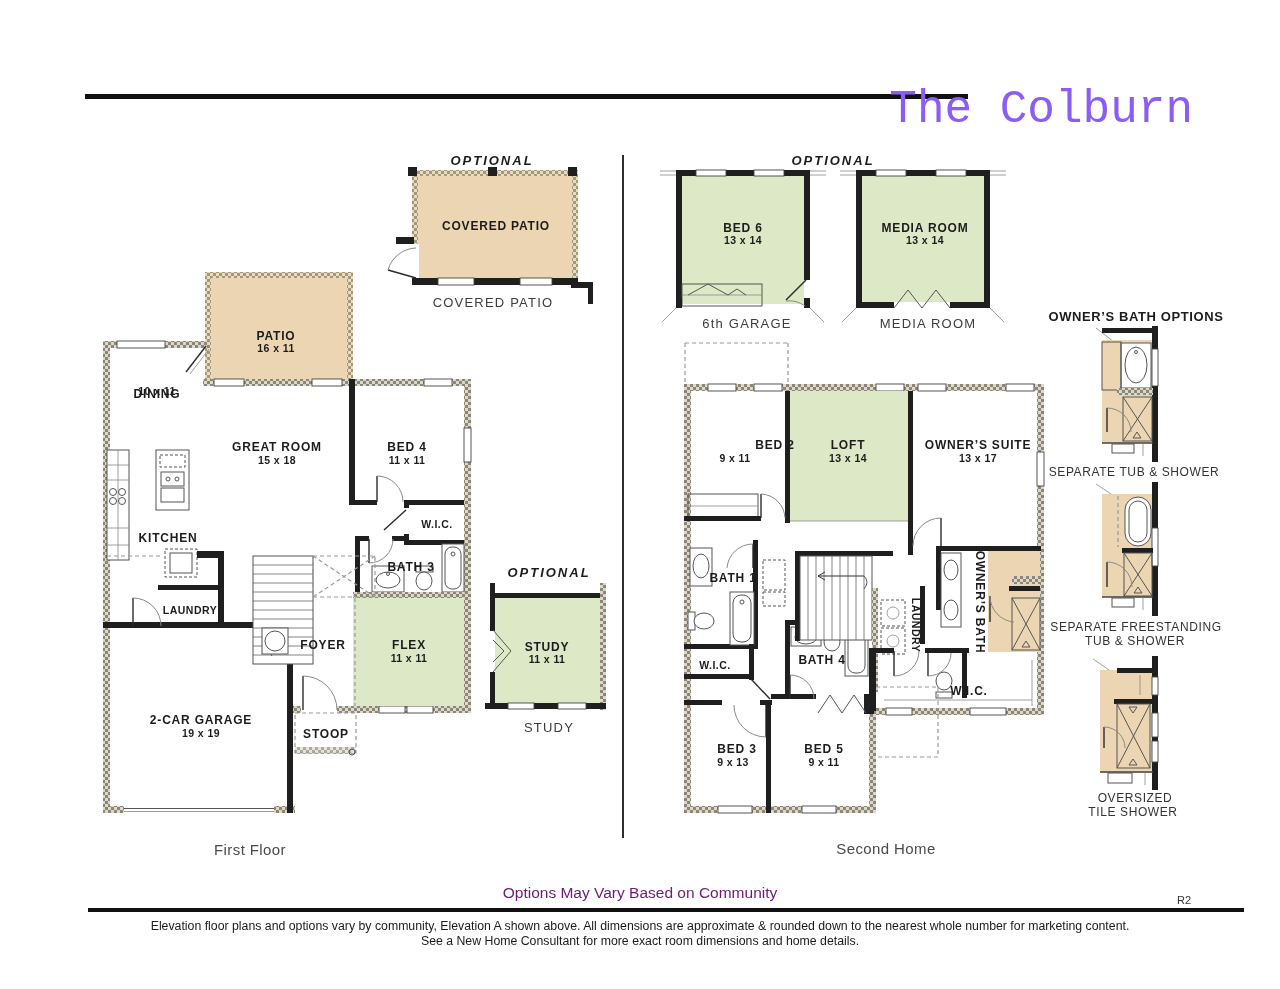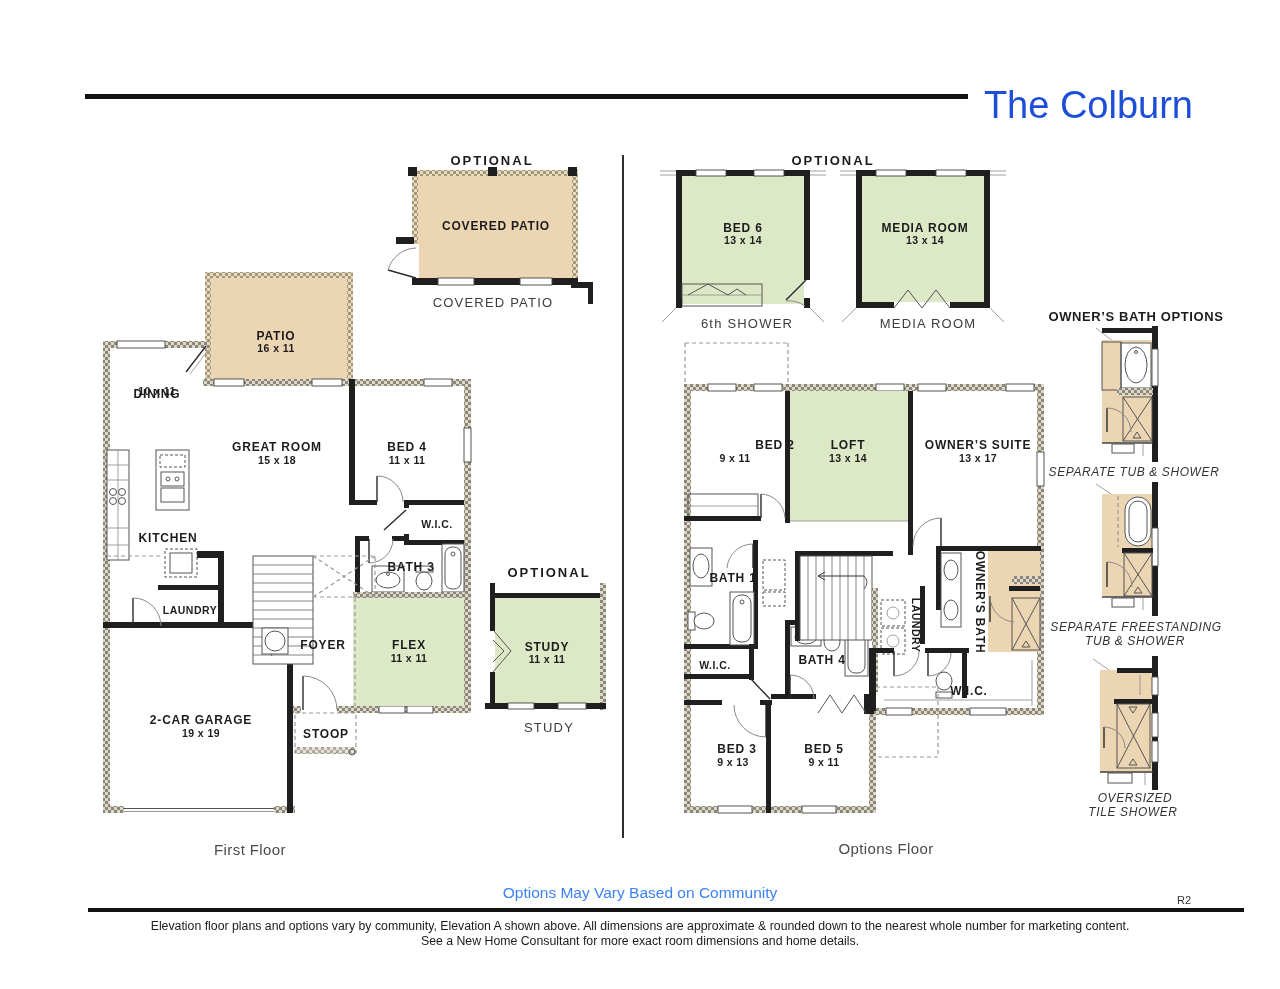--- a/index.html
+++ b/index.html
@@ -1,34 +1,34 @@
 <!DOCTYPE html>
 <html style="--tan: #ecd5b2; --green: #dce8c6; --wall: #1f1f1f;"><head>
 <meta charset="utf-8">
 <style>
   html,body{margin:0;padding:0;background:#fff;}
   .page{position:relative;width:1280px;height:989px;background:#ffffff;
         font-family:"Liberation Sans",sans-serif;overflow:hidden;}
   .topline{position:absolute;left:85px;top:94px;width:883px;height:5px;background:#111;}
   .botline{position:absolute;left:88px;top:908px;width:1156px;height:4px;background:#111;}
   .divider{position:absolute;left:622px;top:155px;width:2px;height:683px;background:#2e2e2e;}
-  .title{position:absolute;top:84px;right:87px;font-family:Liberation Sans, sans-serif;
-         font-size:38px;color:#1d4ed8;white-space:nowrap;}
+  .title{position:absolute;top:84px;right:87px;font-family:Liberation Mono, monospace;
+         font-size:46px;color:#8b5cf6;white-space:nowrap;}
   .lbl{position:absolute;transform:translate(-50%,-50%);white-space:nowrap;
        color:#1c1c1c;text-align:center;line-height:1;}
   .name{font-size:12px;font-weight:700;letter-spacing:.8px;}
   .name.sm{font-size:10.5px;letter-spacing:.5px;}
   .dims{font-size:10.5px;font-weight:700;letter-spacing:.4px;text-align:center;}
   .cap{font-size:13px;font-weight:400;color:#3d3d3d;letter-spacing:1.2px;}
-  .opt{font-size:13px;font-weight:700;letter-spacing:2px;}
+  .opt{font-size:13px;font-weight:700;letter-spacing:2px;font-style:italic;}
   .floorcap{font-size:15px;font-weight:400;color:#4a4a4a;letter-spacing:.4px;}
   .vert{writing-mode:vertical-rl;letter-spacing:.8px;}
   .bo-head{font-size:13px;font-weight:700;letter-spacing:.6px;}
-  .bo-lbl{font-size:12px;font-weight:400;color:#333;letter-spacing:.6px;font-style:italic;}
-  .note{font-size:15.5px;color:#3b82f6;text-align:center;}
+  .bo-lbl{font-size:12px;font-weight:400;color:#333;letter-spacing:.6px;}
+  .note{font-size:15.5px;color:#701a75;text-align:center;}
   .disc{font-size:12.3px;color:#1b1b1b;}
   .rev{font-size:11px;color:#333;}
   
   .w{fill:#1f1f1f;}
   .x{fill:url(#hx);}
   .p{fill:url(#hp);}
   .tan{fill:var(--tan,#ecd5b2);}
   .green{fill:var(--green,#dce8c6);}
   .win{fill:#fff;stroke:#444;stroke-width:.9;}
   .fx{fill:#fff;stroke:#555;stroke-width:1;}
@@ -478,41 +478,41 @@
   <div class="lbl name" style="left:326px;top:734px">STOOP</div>
   <div class="lbl opt" style="left:549px;top:572px">OPTIONAL</div>
   <div class="lbl name" style="left:547px;top:647px">STUDY</div>
   <div class="lbl dims" style="left:547px;top:659px">11 x 11</div>
   <div class="lbl cap" style="left:549px;top:727px">STUDY</div>
   <div class="lbl floorcap" style="left:250px;top:849px">First Floor</div>
 
   <div class="lbl opt" style="left:833px;top:160px">OPTIONAL</div>
   <div class="lbl name" style="left:743px;top:228px">BED 6</div>
   <div class="lbl dims" style="left:743px;top:240px">13 x 14</div>
-  <div class="lbl cap" style="left:747px;top:323px">6th SHOWER</div>
+  <div class="lbl cap" style="left:747px;top:323px">6th GARAGE</div>
   <div class="lbl name" style="left:925px;top:228px">MEDIA ROOM</div>
   <div class="lbl dims" style="left:925px;top:240px">13 x 14</div>
   <div class="lbl cap" style="left:928px;top:323px">MEDIA ROOM</div>
   <div class="lbl name" style="left:775px;top:445px">BED 2</div>
   <div class="lbl dims" style="left:735px;top:458px">9 x 11</div>
   <div class="lbl name" style="left:848px;top:445px">LOFT</div>
   <div class="lbl dims" style="left:848px;top:458px">13 x 14</div>
   <div class="lbl name" style="left:978px;top:445px">OWNER’S SUITE</div>
   <div class="lbl dims" style="left:978px;top:458px">13 x 17</div>
   <div class="lbl name" style="left:733px;top:578px">BATH 1</div>
   <div class="lbl name sm vert" style="left:916px;top:625px">LAUNDRY</div>
   <div class="lbl name vert" style="left:980px;top:602px">OWNER’S BATH</div>
   <div class="lbl name sm" style="left:715px;top:665px">W.I.C.</div>
   <div class="lbl name" style="left:822px;top:660px">BATH 4</div>
   <div class="lbl name" style="left:969px;top:691px">W.I.C.</div>
   <div class="lbl name" style="left:737px;top:749px">BED 3</div>
   <div class="lbl dims" style="left:733px;top:762px">9 x 13</div>
   <div class="lbl name" style="left:824px;top:749px">BED 5</div>
   <div class="lbl dims" style="left:824px;top:762px">9 x 11</div>
-  <div class="lbl floorcap" style="left:886px;top:848px">Options Floor</div>
+  <div class="lbl floorcap" style="left:886px;top:848px">Second Home</div>
 
   <div class="lbl bo-head" style="left:1136px;top:316px">OWNER’S BATH OPTIONS</div>
   <div class="lbl bo-lbl" style="left:1134px;top:472px">SEPARATE TUB &amp; SHOWER</div>
   <div class="lbl bo-lbl" style="left:1136px;top:627px">SEPARATE FREESTANDING</div>
   <div class="lbl bo-lbl" style="left:1135px;top:641px">TUB &amp; SHOWER</div>
   <div class="lbl bo-lbl" style="left:1135px;top:798px">OVERSIZED</div>
   <div class="lbl bo-lbl" style="left:1133px;top:812px">TILE SHOWER</div>
 
   <div class="lbl note" style="left:640px;top:893px">Options May Vary Based on Community</div>
   <div class="lbl rev" style="left:1184px;top:900px">R2</div>

